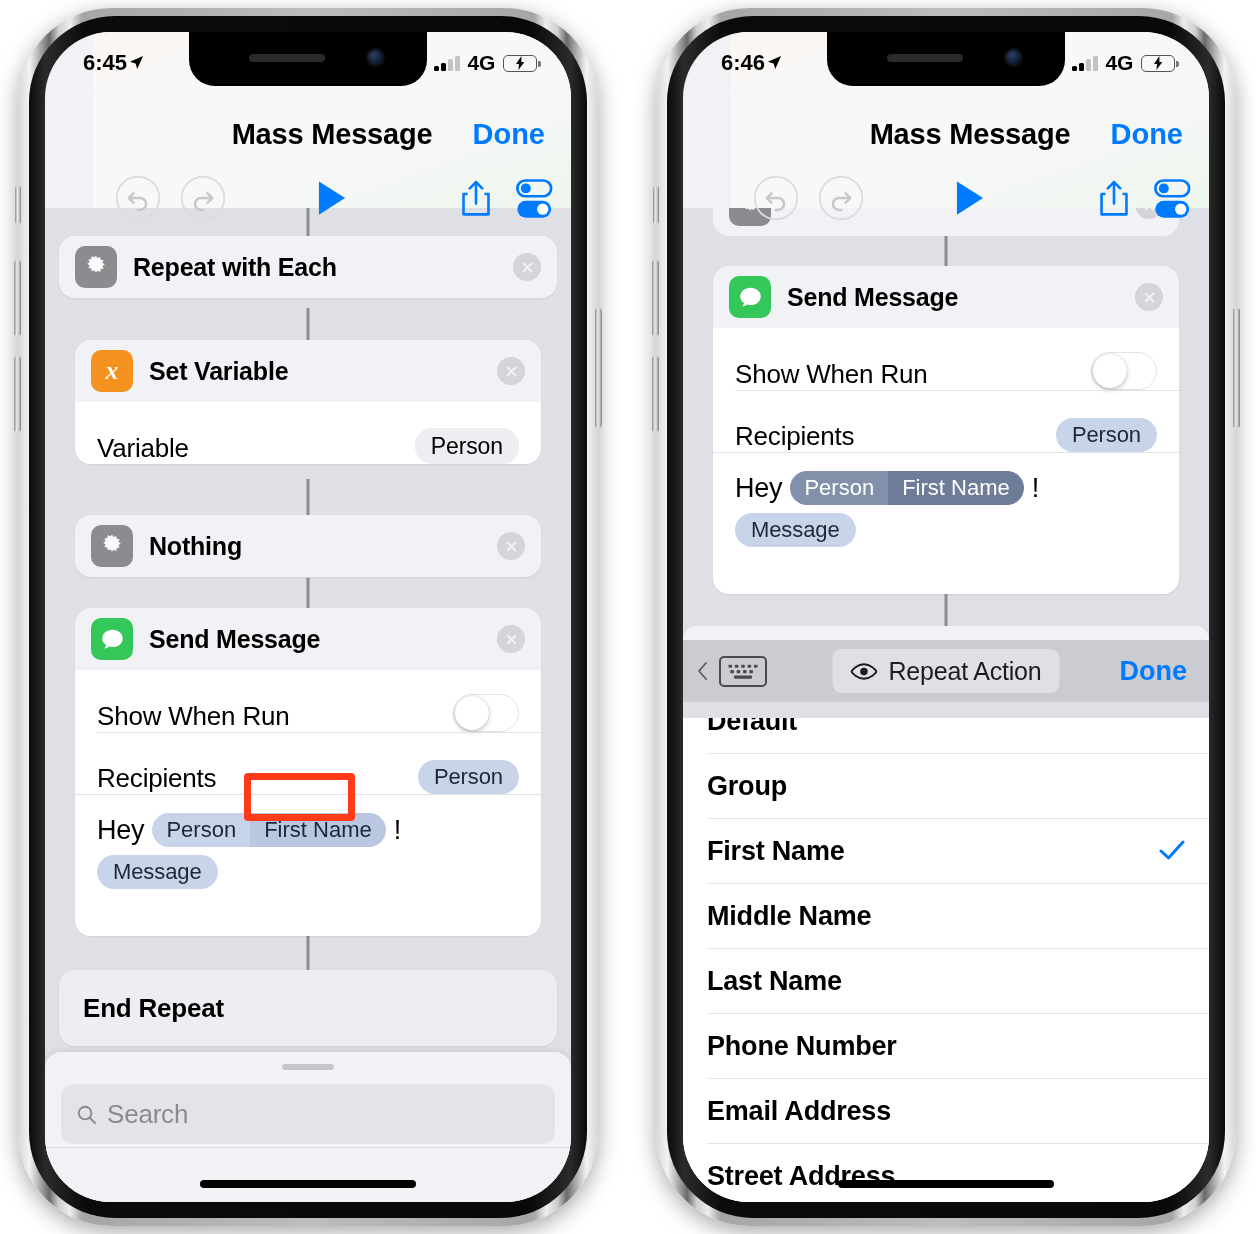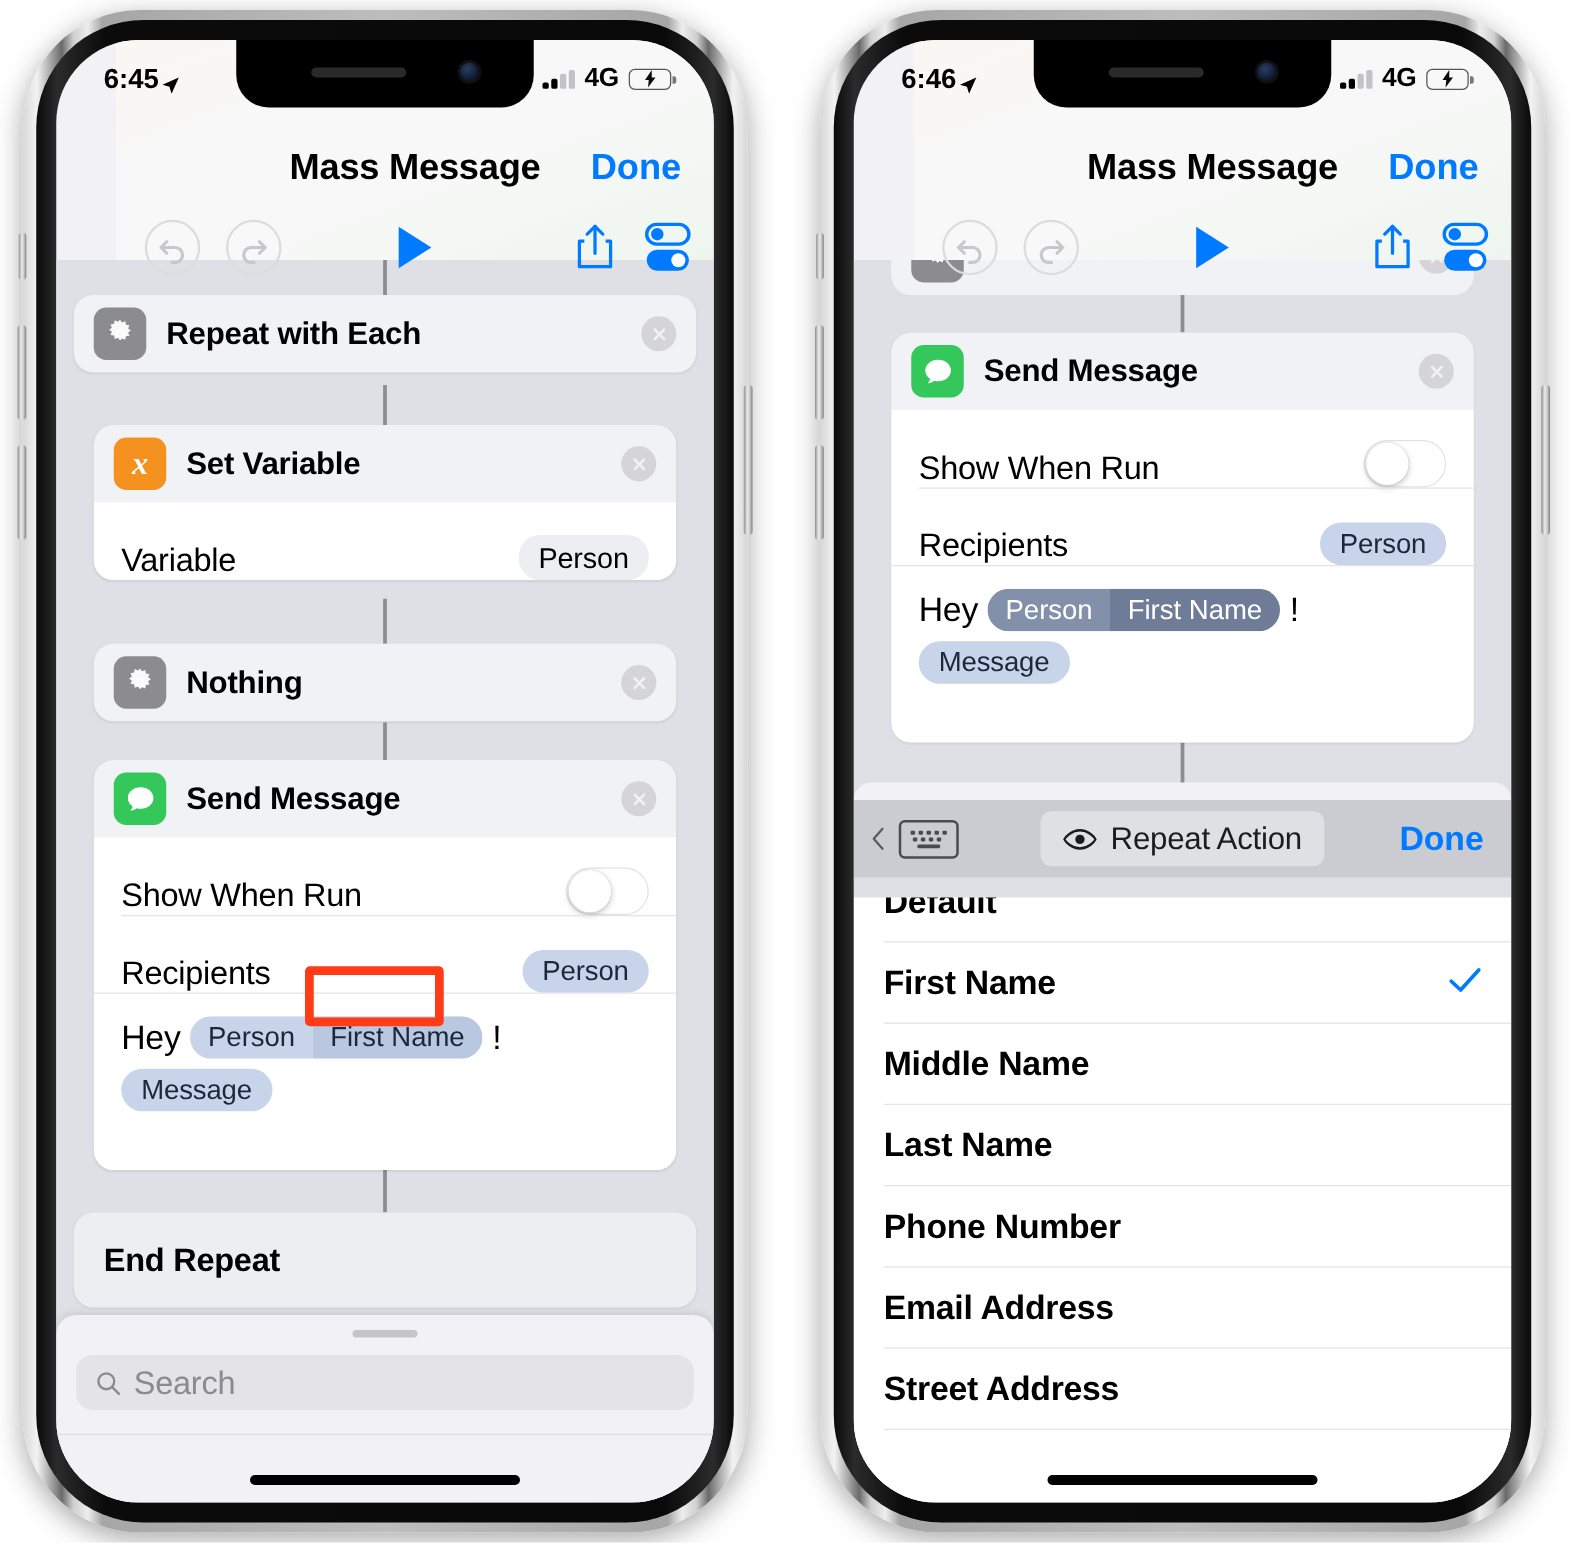--- a/index.html
+++ b/index.html
@@ -62,21 +62,21 @@
              border-radius: 50%; background: radial-gradient(circle at 40% 35%, #2b3d63 0%, #16233d 48%, #05070d 100%);
              box-shadow: 0 0 0 2px #111; }
 
   .statusbar {
     position: absolute; top: 0; left: 0; right: 0; height: 54px;
     display: flex; align-items: center; justify-content: space-between;
     padding: 0 34px 0 38px;
     font-size: 22px; font-weight: 600; color: #000;
     z-index: 30;
   }
-  .sb-left { display: flex; align-items: center; gap: 2px; padding-top: 8px; }
+  .sb-left { display: flex; align-items: flex-start; gap: 2px; padding-top: 8px; }
   .sb-right{ display: flex; align-items: center; gap: 8px; padding-top: 8px; }
   .loc-arrow { display: inline-block; width: 15px; height: 15px; }
   .bars { display: flex; align-items: flex-end; gap: 2.5px; height: 15px; }
   .bars i { width: 4.5px; border-radius: 1.5px; background: #c3c3c6; display: block; }
   .bars i.on { background: #000; }
   .bars i:nth-child(1){ height: 5px; }
   .bars i:nth-child(2){ height: 8px; }
   .bars i:nth-child(3){ height: 11.5px; }
   .bars i:nth-child(4){ height: 15px; }
   .net { font-size: 21px; font-weight: 600; letter-spacing: -.3px; }
@@ -151,21 +151,21 @@
                display: flex; align-items: center; padding: 0 24px;
                font-size: 26px; font-weight: 600; color: #000; letter-spacing: -.2px;
                box-shadow: 0 1px 2px rgba(0,0,0,.06); }
 
   
   .searchpanel { position: absolute; left: 0; right: 0; bottom: 0; height: 150px;
                  background: #f2f2f6; border-top-left-radius: 16px; border-top-right-radius: 16px;
                  box-shadow: 0 -2px 6px rgba(0,0,0,.08); }
   .grabber { position: absolute; left: 50%; transform: translateX(-50%); top: 12px;
              width: 52px; height: 6px; border-radius: 3px; background: #c4c4c9; }
-  .searchbar { position: absolute; left: 16px; right: 16px; top: 32px; height: 44px;
+  .searchbar { position: absolute; left: 16px; right: 16px; top: 32px; height: 60px;
                background: #e3e3e8; border-radius: 13px; display: flex; align-items: center; padding: 0 14px; gap: 9px; }
   .searchbar .ph { font-size: 26px; color: #8a8a8f; letter-spacing: -.2px; }
   .panel-divider { position: absolute; left: 0; right: 0; bottom: 54px; height: 1px; background: #dedee2; }
 
   .home-ind { position: absolute; left: 50%; transform: translateX(-50%); bottom: 14px;
               width: 216px; height: 8px; border-radius: 4px; background: #000; z-index: 60; }
 
   
   .cutcard { position: absolute; background: #f1f2f6; border-radius: 16px; overflow: hidden; }
 
@@ -498,20 +498,23 @@
             <span class="lbl">Repeat Action</span>
           </span>
           <span class="kb-done">Done</span>
         </div>
 
         <div class="optlist" style="top:494px;bottom:0;margin-top:16px;">
           <div class="optrow faded" style="height:36px;align-items:flex-start;">
             <span class="t" style="margin-top:-12px;">Default</span>
           </div>
           <div class="optrow">
+            <span class="t">Group</span>
+          </div>
+          <div class="optrow">
             <span class="t">First Name</span>
             <span class="check">
               <svg viewBox="0 0 26 20">
                   <path d="M2 11l7.5 7L24 2" fill="none" stroke="#007aff" stroke-width="3" stroke-linecap="round" stroke-linejoin="round"></path>
                 </svg>
             </span>
           </div>
           <div class="optrow">
             <span class="t">Middle Name</span>
           </div>

